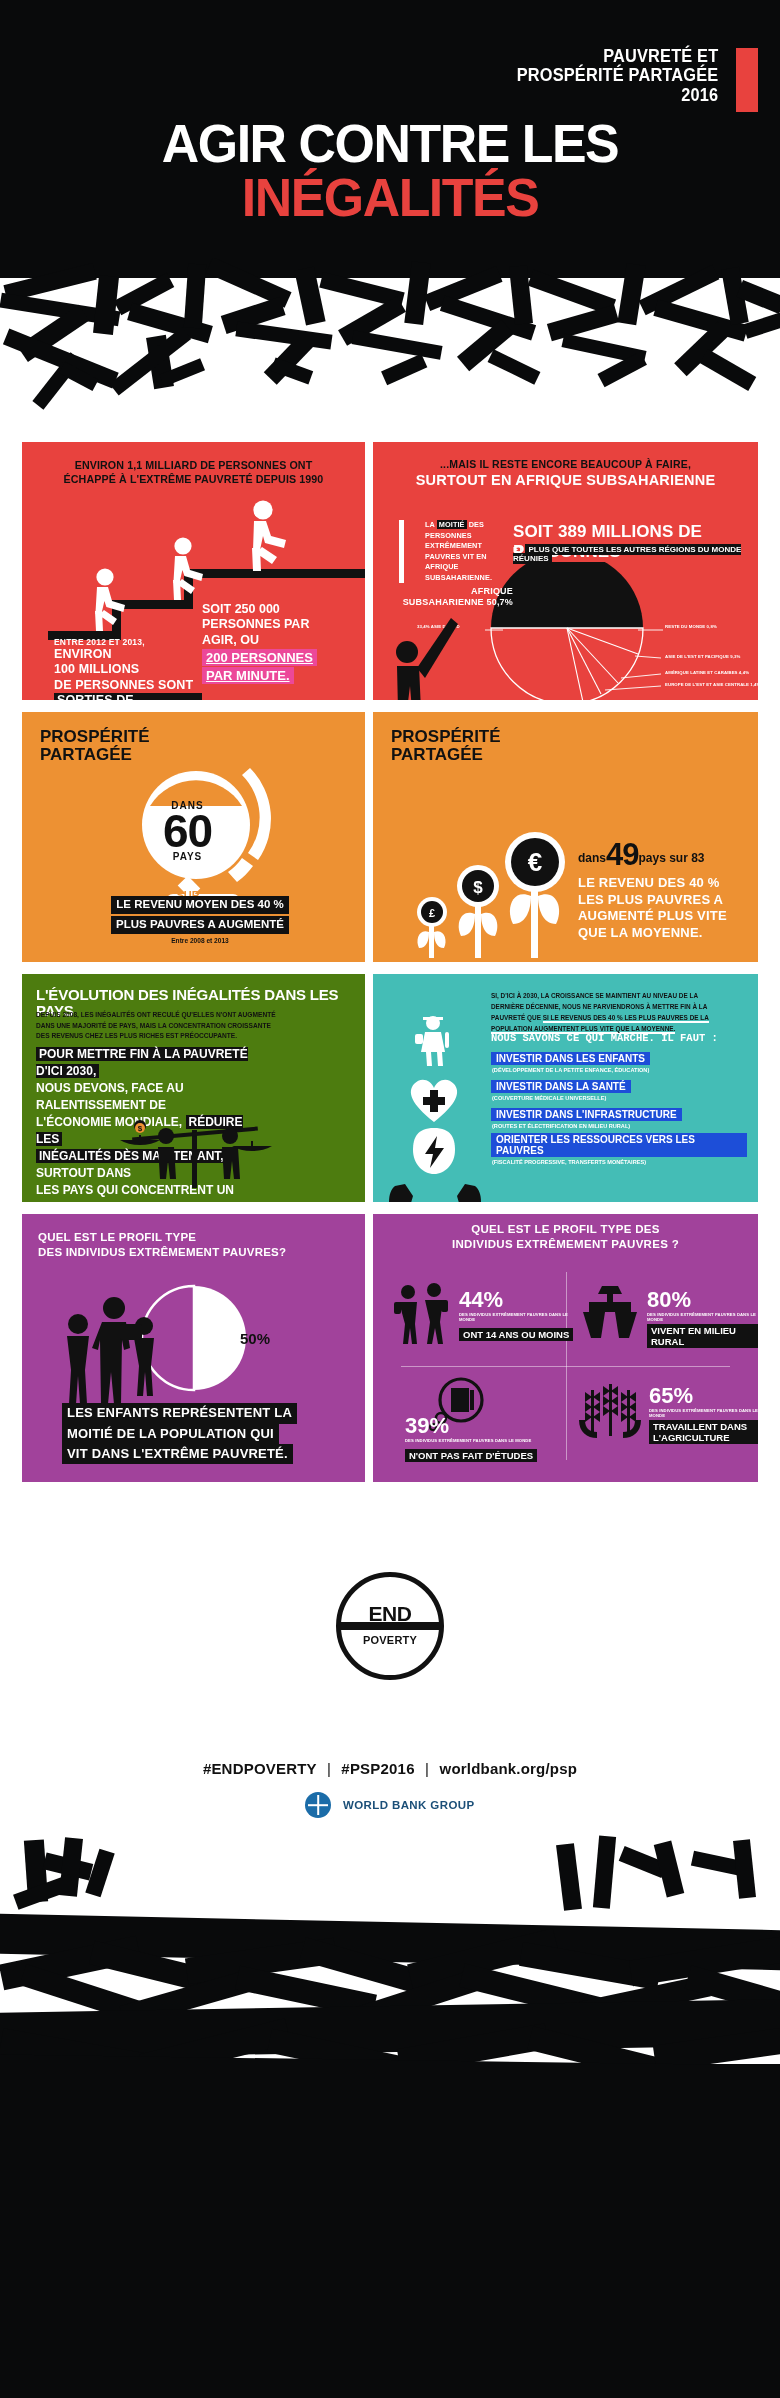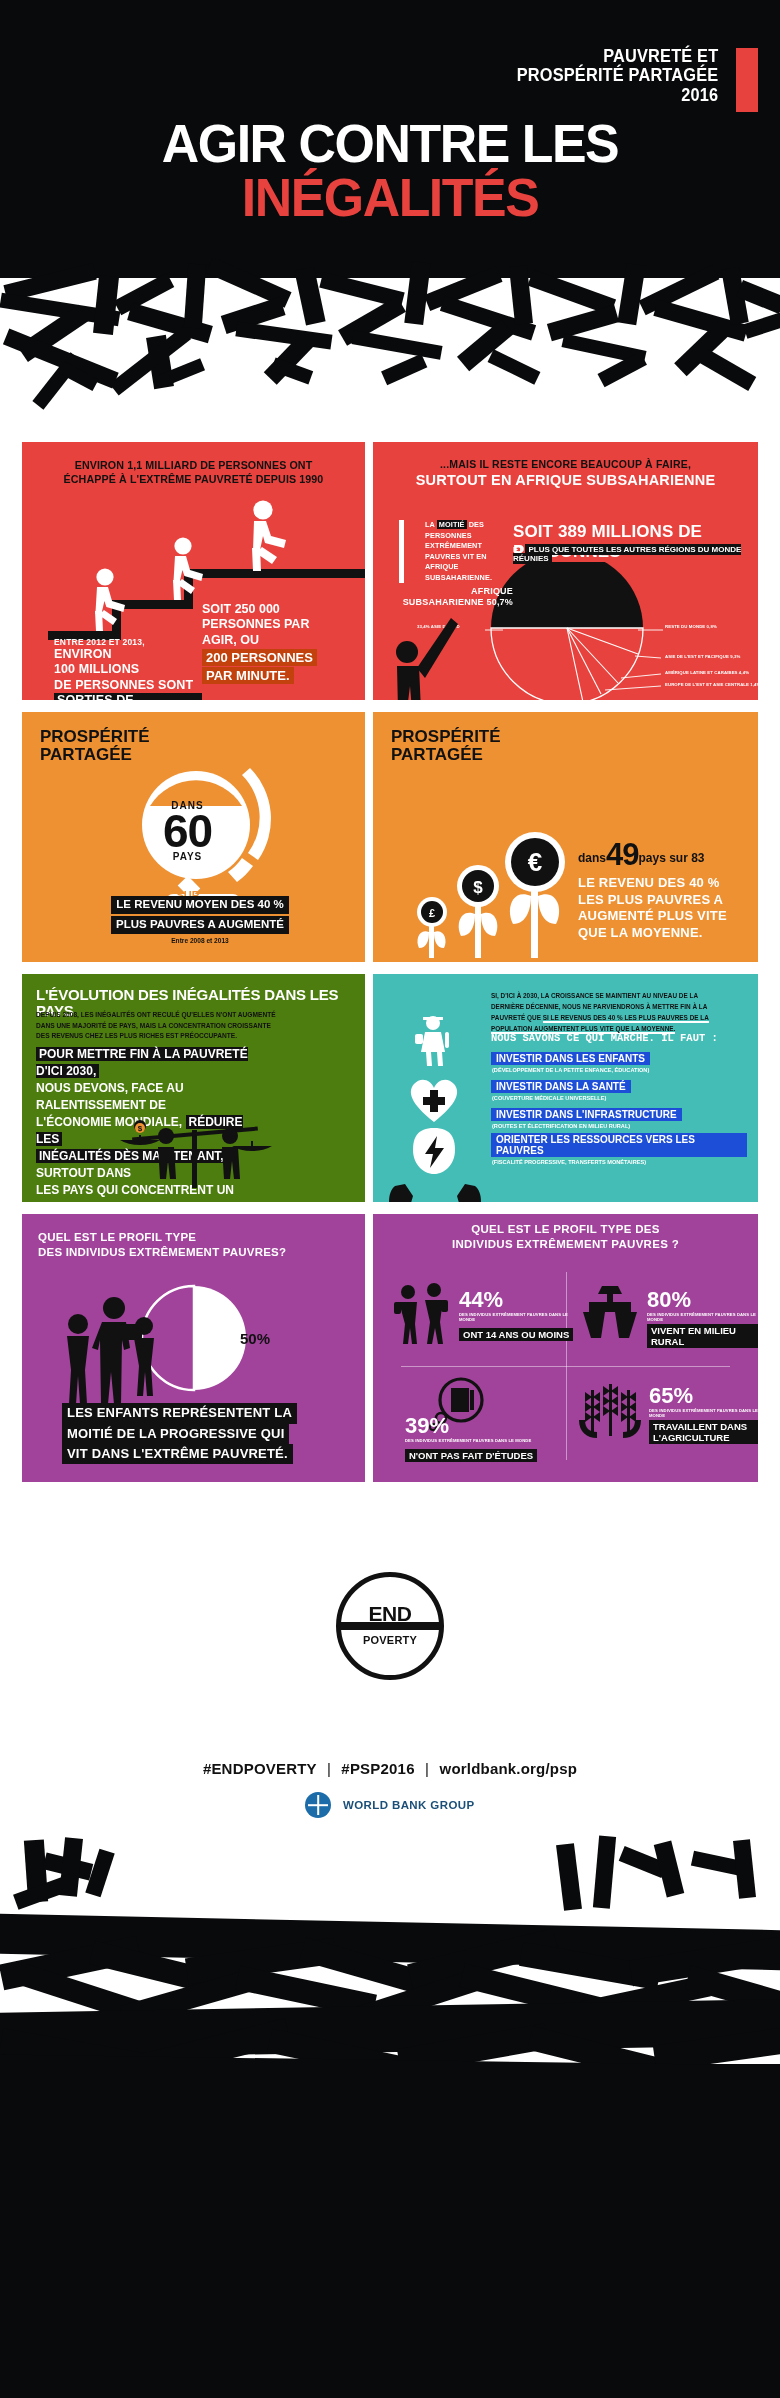--- a/index.html
+++ b/index.html
@@ -54,21 +54,21 @@
   .runner svg { display:block; }
   #boxA1 {
     position:absolute; left:32px; top:195px; width:148px;
     color:#fff;
   }
   #boxA1 .small { font-size:8.5px; font-weight:bold; letter-spacing:.2px; }
   #boxA1 .big { font-size:12.5px; font-weight:bold; line-height:1.22; letter-spacing:.1px; }
   #boxA1 .inv { background:#111; color:#fff; display:inline-block; padding:0 3px; }
   #boxA2 { position:absolute; left:180px; top:160px; width:150px; color:#fff; }
   #boxA2 .l { font-size:12.5px; font-weight:bold; line-height:1.22; }
-  #boxA2 .hl { background:#c2410c; display:inline-block; padding:1px 4px; font-size:13px; font-weight:bold; }
+  #boxA2 .hl { background:#ec4899; display:inline-block; padding:1px 4px; font-size:13px; font-weight:bold;text-decoration:underline; }
 
   
   #pB { left:373px; top:442px; width:385px; height:258px; background:#e8423e; }
   #pB .hd1 { position:absolute; top:16px; width:100%; text-align:center; color:#111; font-weight:bold; font-size:10.5px; letter-spacing:.2px; }
   #pB .hd2 { position:absolute; top:30px; width:100%; text-align:center; color:#fff; font-weight:bold; font-size:14.5px; letter-spacing:.2px; }
   #pB .quote {
     position:absolute; left:26px; top:78px; width:108px; color:#fff;
     font-size:7.3px; font-weight:bold; line-height:1.45; letter-spacing:.1px;
     border-left:5px solid #fff; padding-left:21px;
   }
@@ -520,21 +520,21 @@
           <path d="M44 26h24l4 26-6 2-2-10-1 64h-7l-3-32-3 32h-7l-1-64-2 10-6-2z"></path>
       <circle cx="86" cy="30" r="9"></circle>
           <path d="M76 42h20l-3 28 2 30h-6l-2-24-2 24h-6l2-30z"></path>
       <rect x="62" y="28" width="22" height="16" rx="3"></rect>
     </g>
       </svg>
   </div>
 
   <div id="capG">
     <div><span class="hl">LES ENFANTS REPRÉSENTENT LA</span></div>
-    <div><span class="hl">MOITIÉ DE LA PROGRESSIVE QUI</span></div>
+    <div><span class="hl">MOITIÉ DE LA POPULATION QUI</span></div>
     <div><span class="hl">VIT DANS L'EXTRÊME PAUVRETÉ.</span></div>
   </div>
 </div>
 
 <div class="panel" id="pH">
   <div class="ptitle">
     <div>QUEL EST LE PROFIL TYPE DES</div>
     <div>INDIVIDUS EXTRÊMEMENT PAUVRES ?</div>
   </div>
   <div class="vline"></div>

